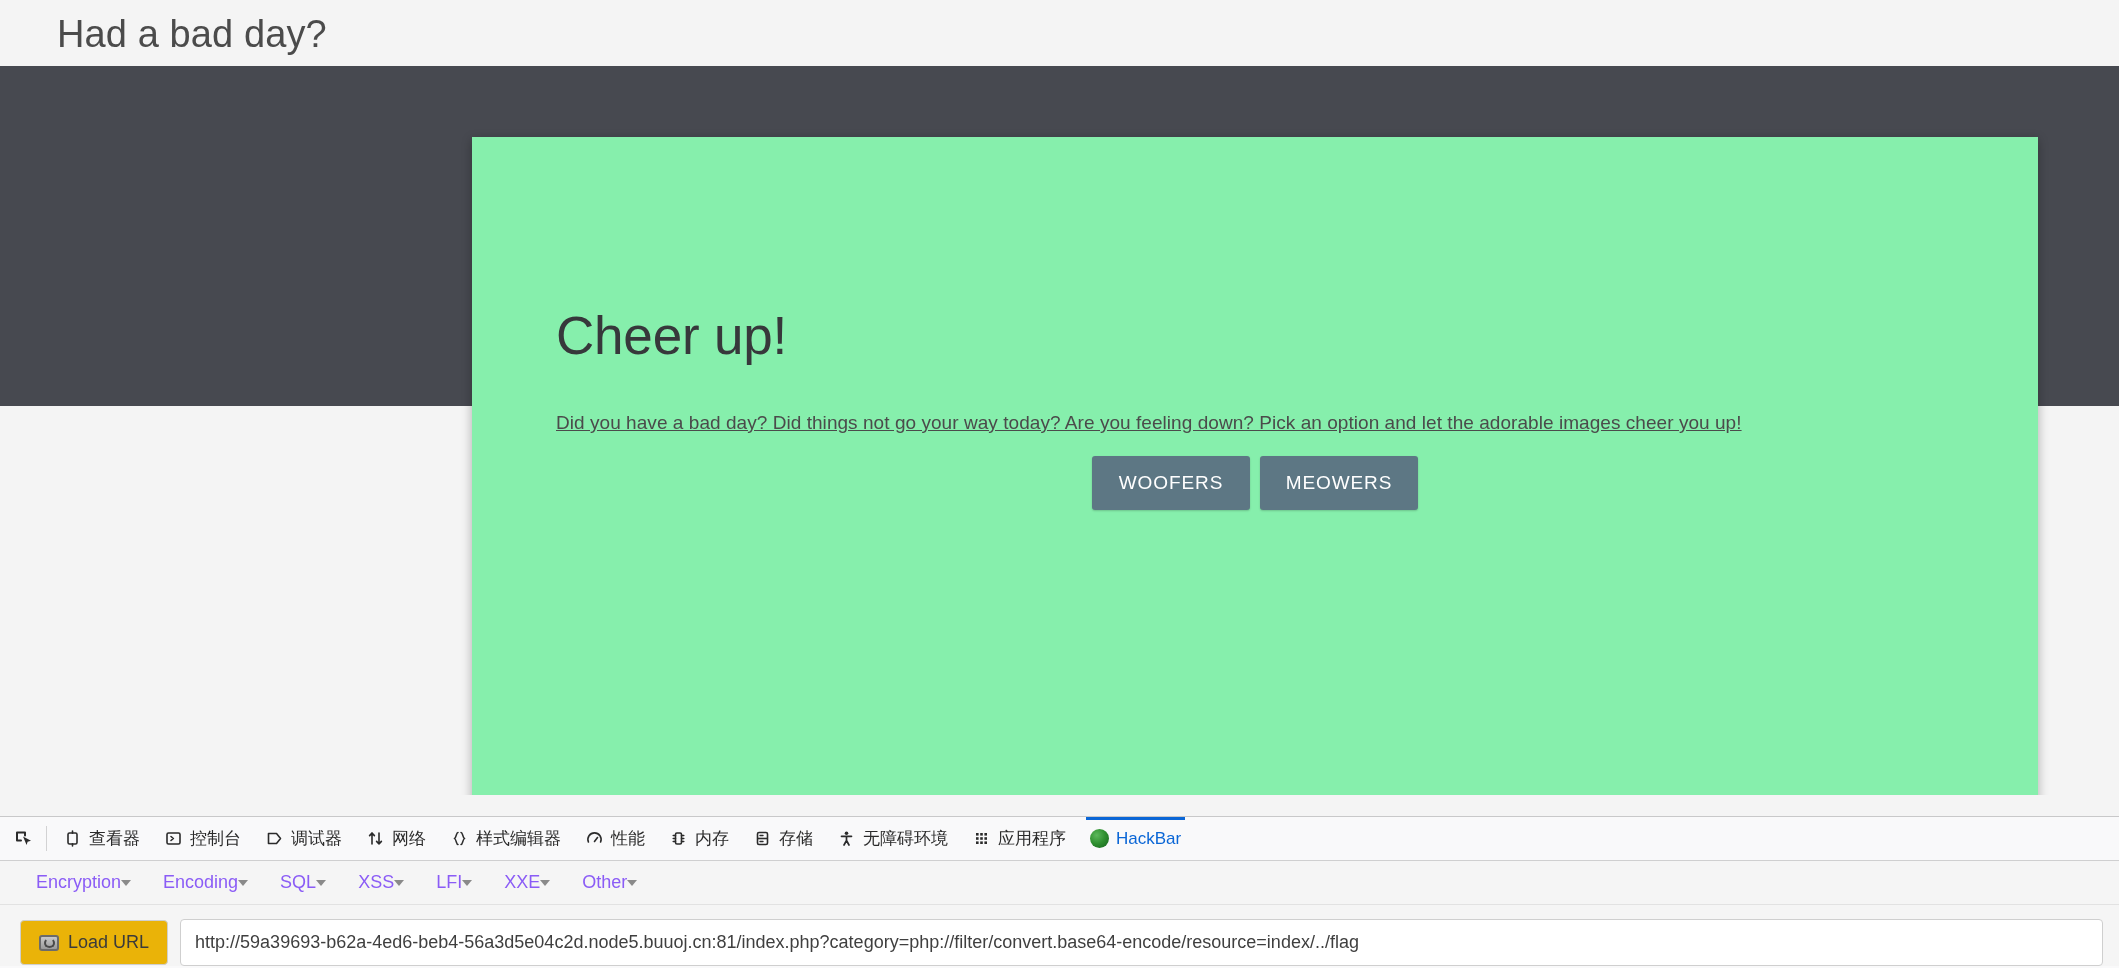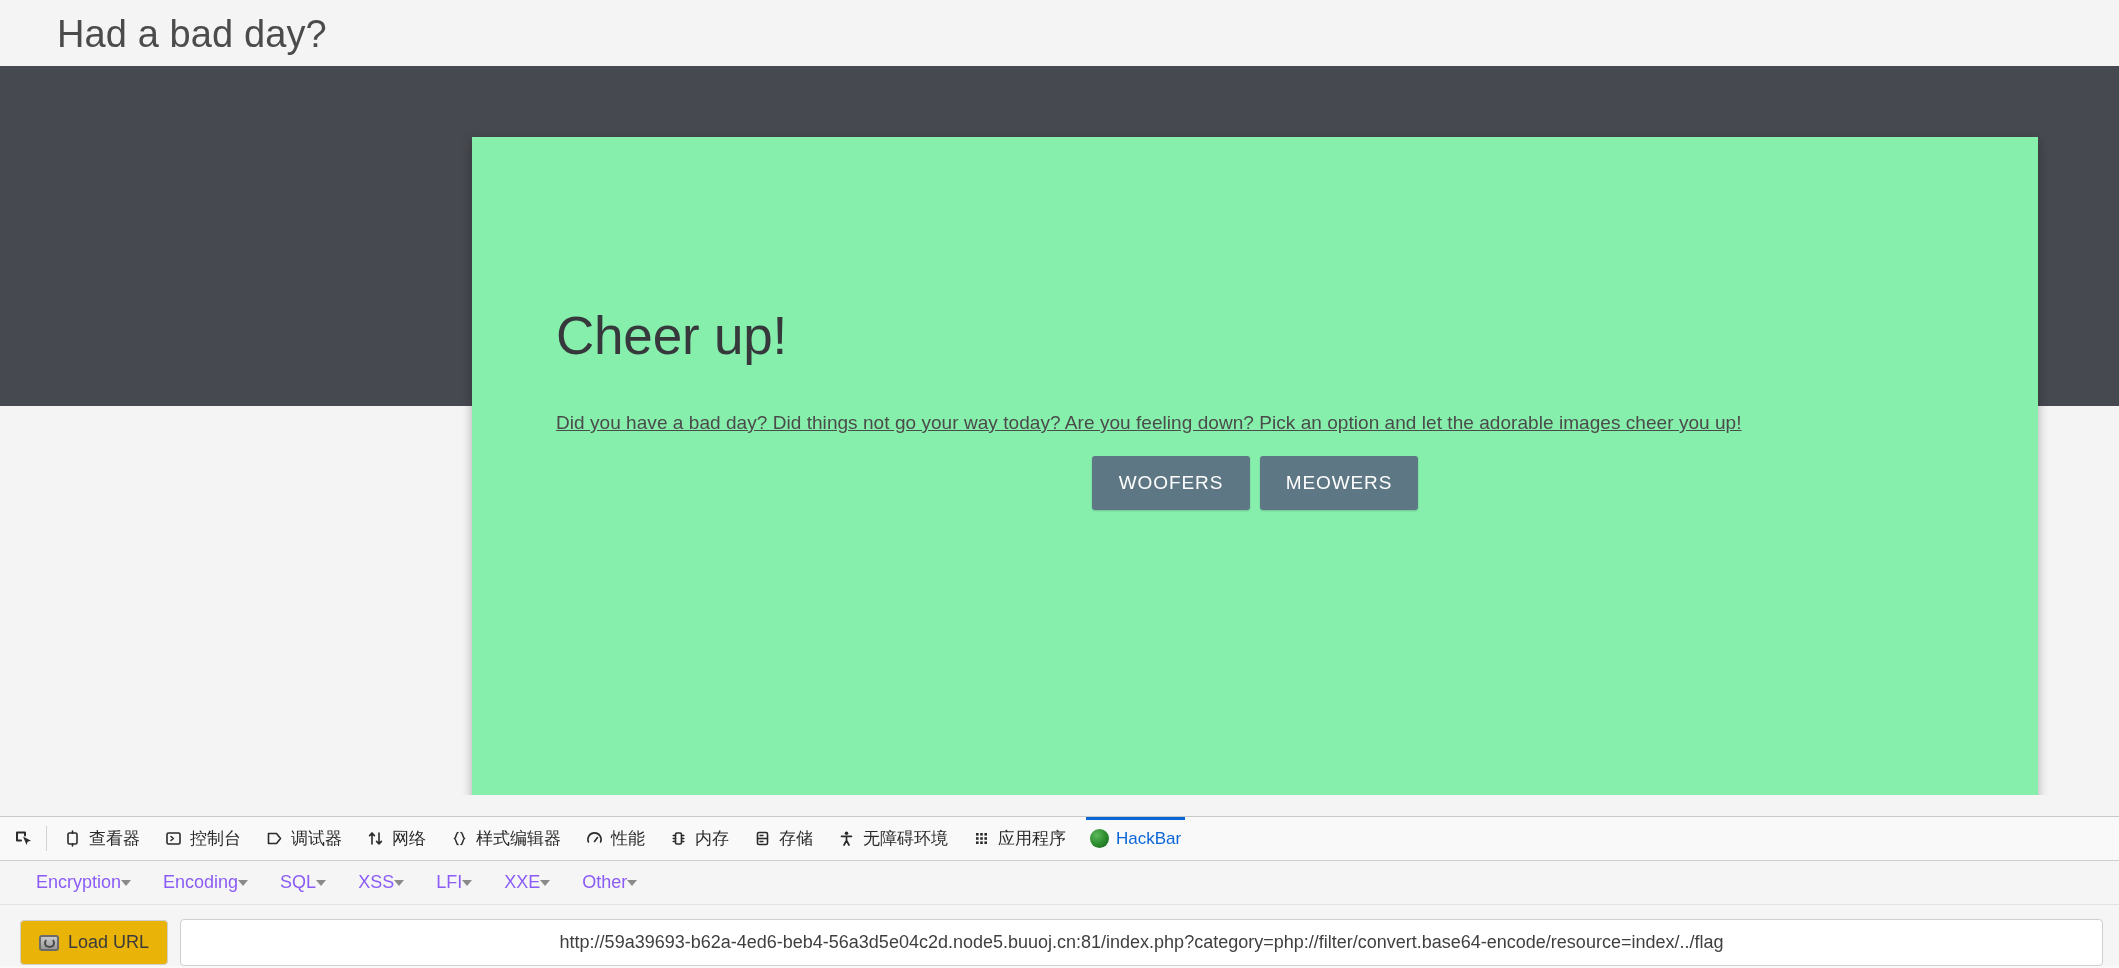--- a/index.html
+++ b/index.html
@@ -213,21 +213,20 @@
     flex: 1;
     background: #ffffff;
     border: 1px solid #cfcfcf;
     border-radius: 4px;
     padding: 12px 14px;
     font-size: 18px;
     color: #3f3f3f;
     font-family: "Liberation Sans", sans-serif;
     outline: none;
     min-width: 0;
-    text-align: center;
   }
 </style>
 </head>
 <body>
 
 <div id="page">
 
   <h1 id="page-title">Had a bad day?</h1>
 
   <div id="hero-band"></div>

